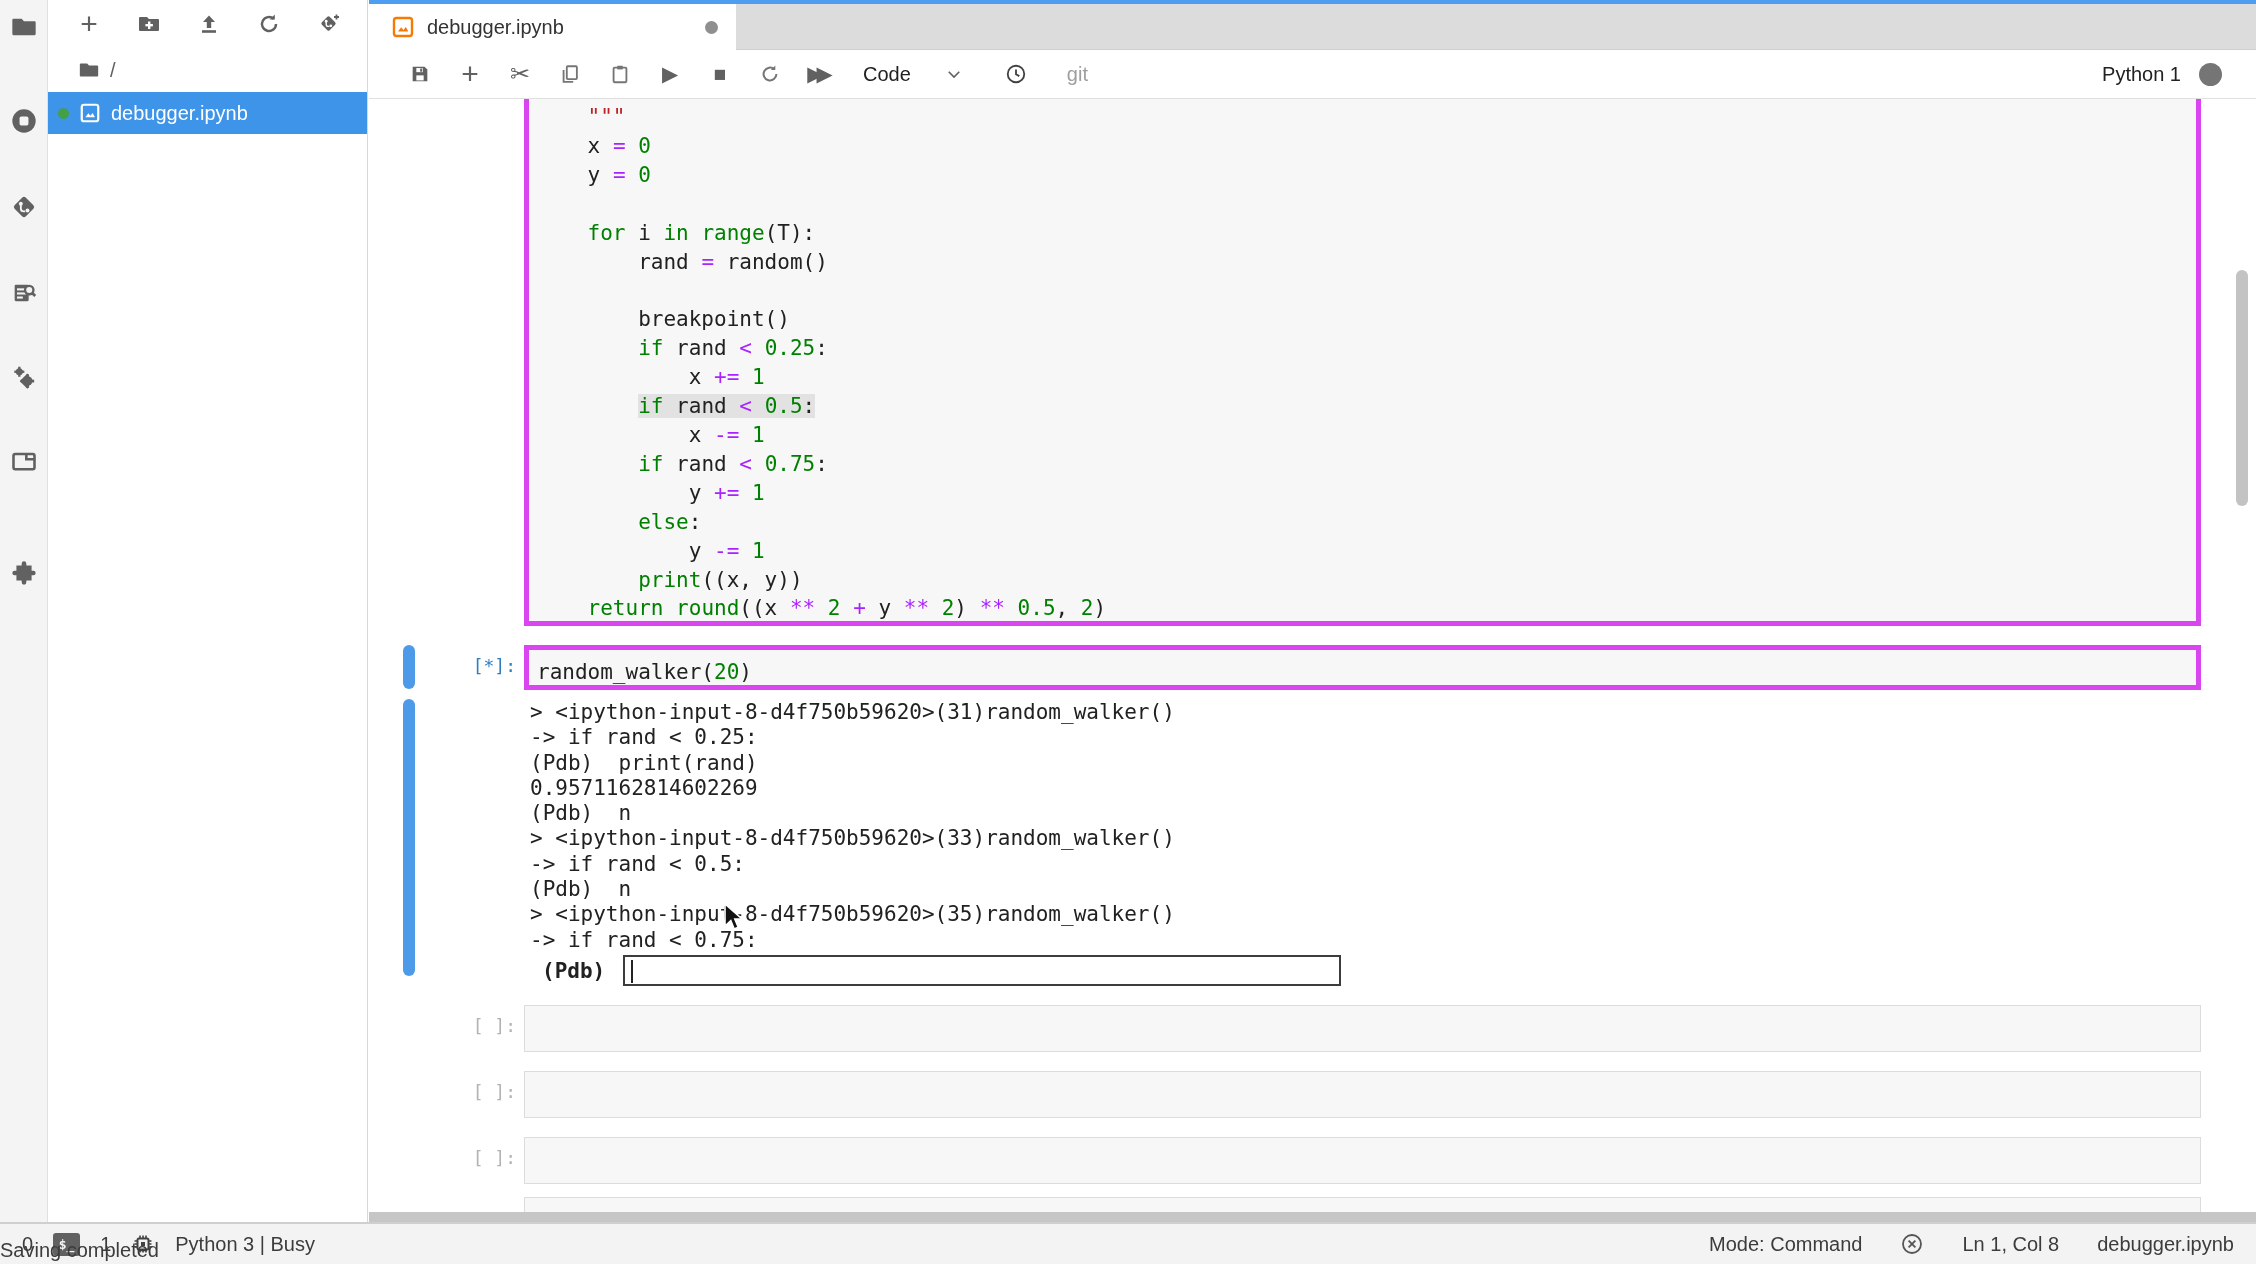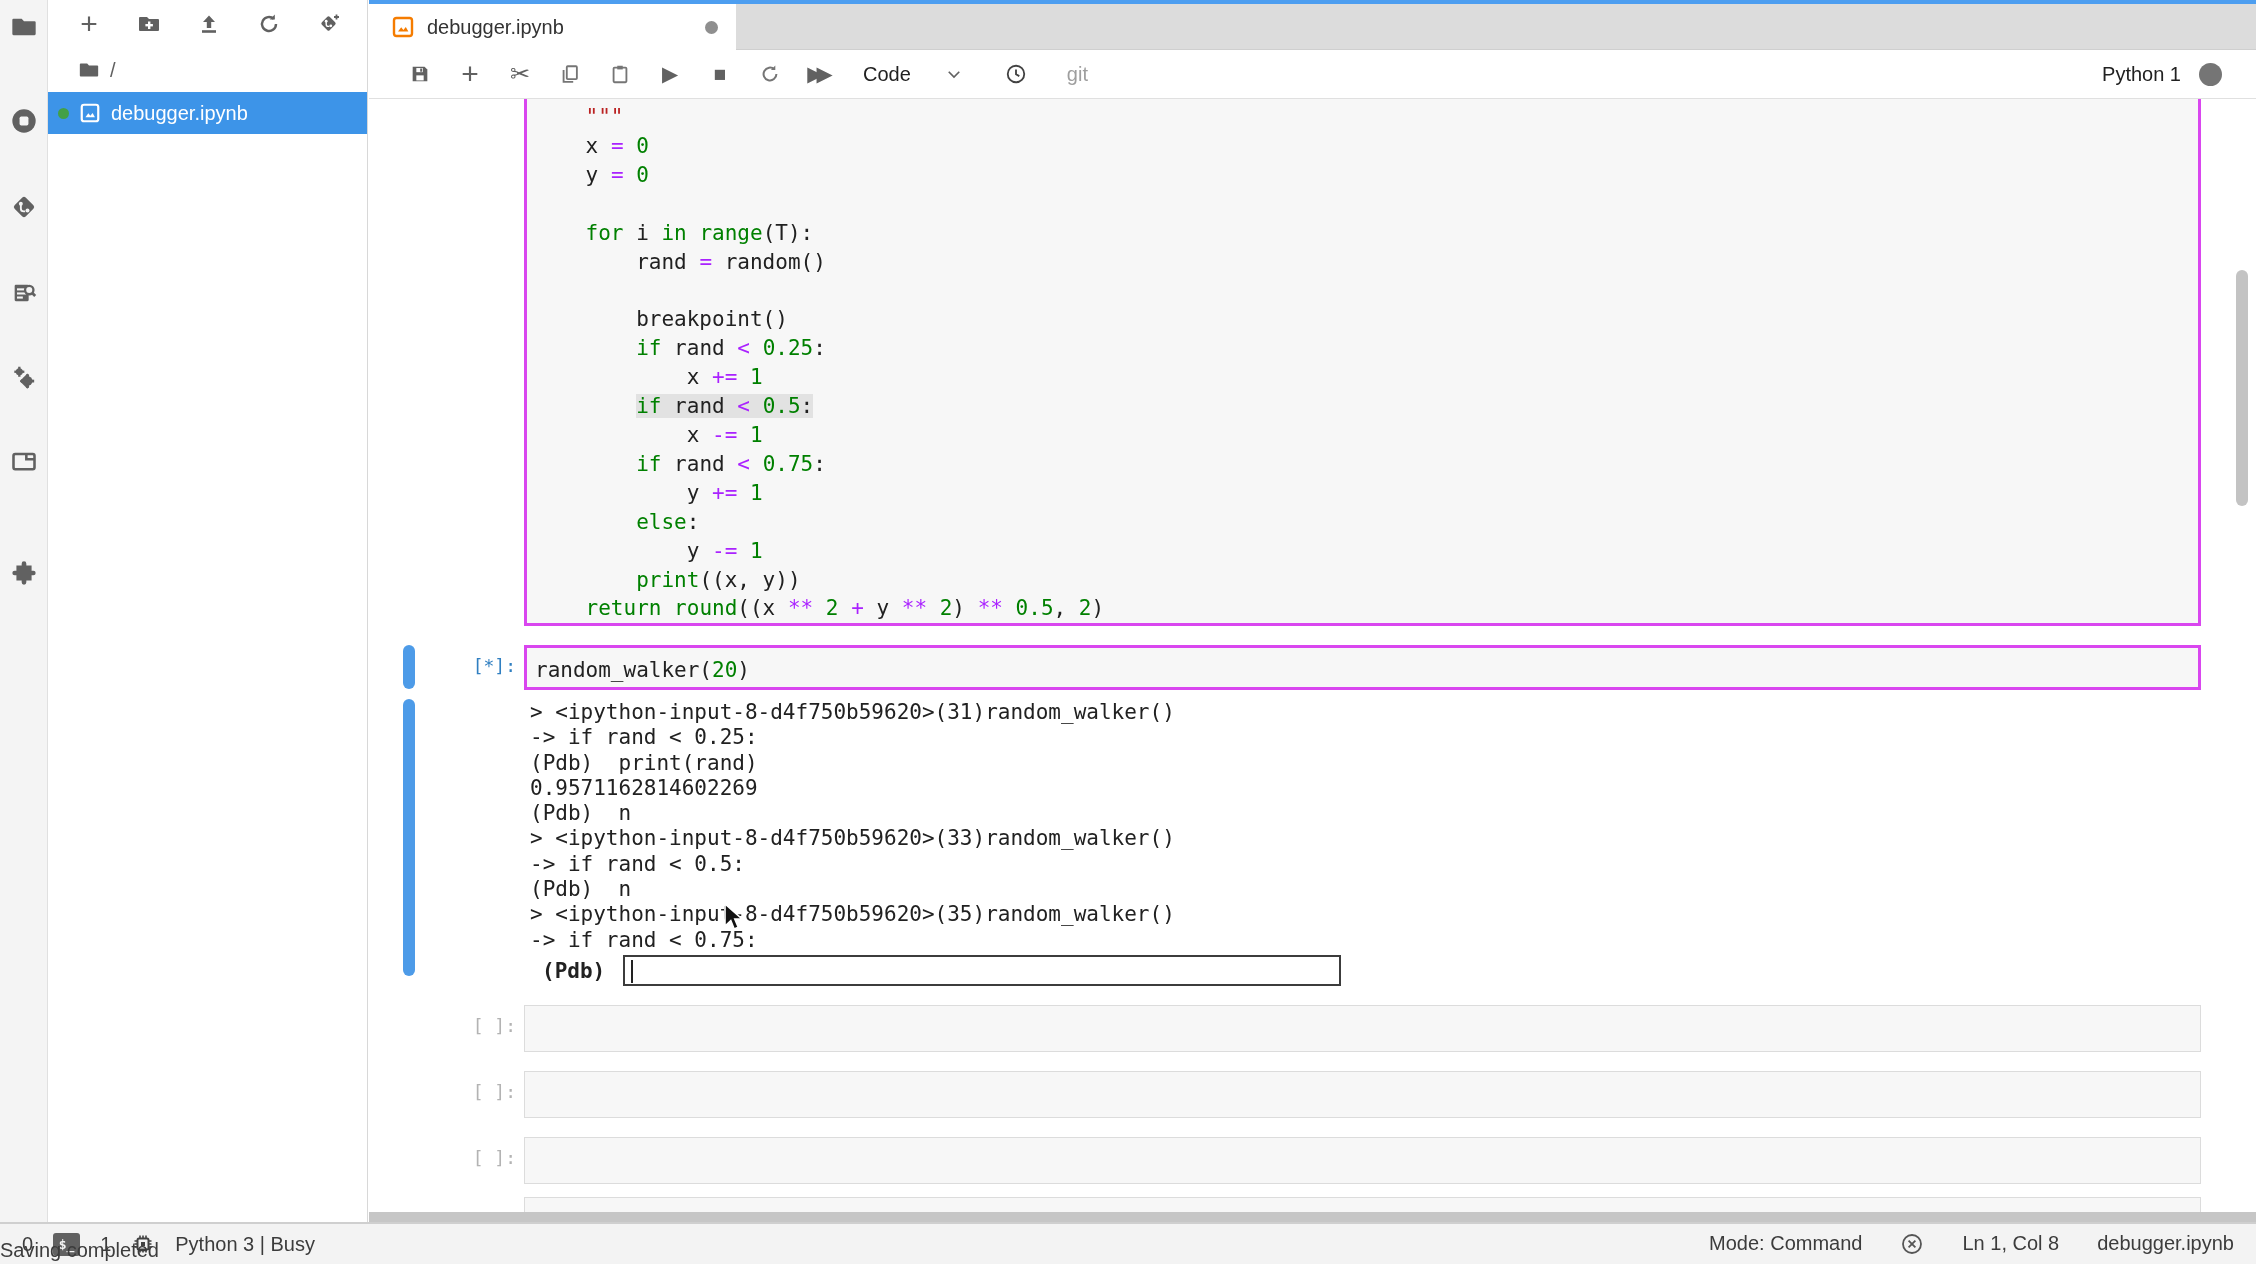--- a/index.html
+++ b/index.html
@@ -58,21 +58,21 @@
   .tb-clock { margin-left:28px; }
   .tb-git { margin-left:26px; font-size:20px; color:#9e9e9e; }
   .tb-spacer { flex:1; }
   .kernel-name { font-size:20px; color:#212121; margin-right:18px; }
   .kernel-dot { width:23px; height:23px; border-radius:50%; background:#757575; margin-right:8px; }
 
   
   .nb { position:absolute; left:0; top:99px; right:0; height:1113px; background:#fff; overflow:hidden; }
   .code, .out { font-family:"DejaVu Sans Mono", monospace; color:#212121; }
   .code { font-size:21px; line-height:28.9px; white-space:pre; }
-  .editor { position:absolute; background:#f7f7f7; border:3px solid #d946ef; }
+  .editor { position:absolute; background:#f7f7f7; border:5px solid #d946ef; }
   .editor.cell1 { left:155px; top:-1px; width:1677px; height:528px; border-top:none; padding:5px 0 0 8px; }
   .tok-kw { color:#008000; font-weight:normal; }
   .tok-op { color:#aa22ff; }
   .tok-num { color:#008000; }
   .tok-str { color:#ba2121; }
   .tok-b { color:#008000; }
   .tok-p { color:#212121; }
   .hl { background:#e2e2e2; }
 
   .collapser { position:absolute; left:34px; width:12px; border-radius:6px; background:#4d9be8; }
@@ -102,21 +102,21 @@
 
   
   .status-bar { position:absolute; left:0; right:0; bottom:0; height:42px; background:#f3f3f3;
                 border-top:2px solid #cfcfcf; display:flex; align-items:center;
                 font-size:20px; color:#3c3c3c; padding:0 22px; }
   .sb-left { display:flex; align-items:center; gap:20px; }
   .term-chip { width:27px; height:23px; background:#616161; border-radius:3px; color:#f5f5f5;
                font-family:"DejaVu Sans Mono", monospace; font-size:13px; font-weight:bold;
                display:flex; align-items:center; justify-content:center; }
   .sb-center { position:absolute; left:0; right:0; pointer-events:none;margin-top:13px; }
-  .sb-right { margin-left:auto; display:flex; align-items:flex-start; gap:38px; }
+  .sb-right { margin-left:auto; display:flex; align-items:center; gap:38px; }
   .sb-icon svg { width:24px; height:24px; display:block; }
 
   .mouse-cursor { position:absolute; left:722px; top:902px; z-index:50; }
 </style>
 </head>
 <body>
 
 <div class="screen">
 
   <div class="activity-bar">

